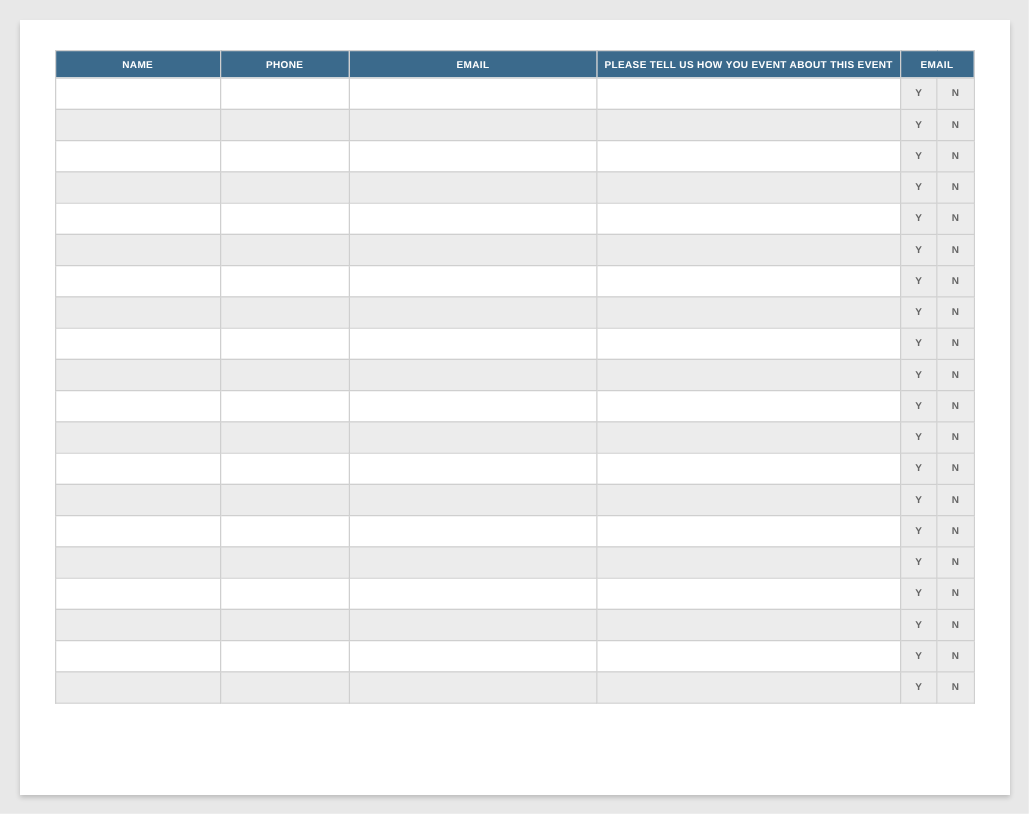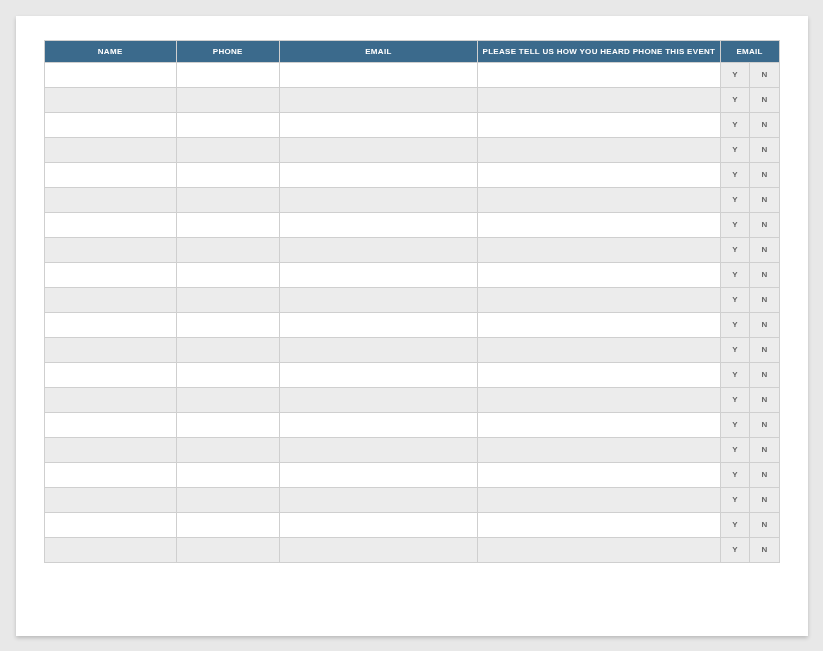--- a/index.html
+++ b/index.html
@@ -73,21 +73,21 @@
 </head>
 <body>
 
 <div class="page">
   <table>
     <thead>
       <tr>
         <th class="col-name">NAME</th>
         <th class="col-phone">PHONE</th>
         <th class="col-email">EMAIL</th>
-        <th class="col-heard">PLEASE TELL US HOW YOU HEARD PHONE THIS EVENT</th>
+        <th class="col-heard">PLEASE TELL US HOW YOU EVENT ABOUT THIS EVENT</th>
         <th class="col-member" colspan="2">EMAIL</th>
       </tr>
     </thead>
     <tbody id="tbody">
     <tr>
           <td></td>
           <td></td>
           <td></td>
           <td></td>
           <td class="yn">Y</td>

